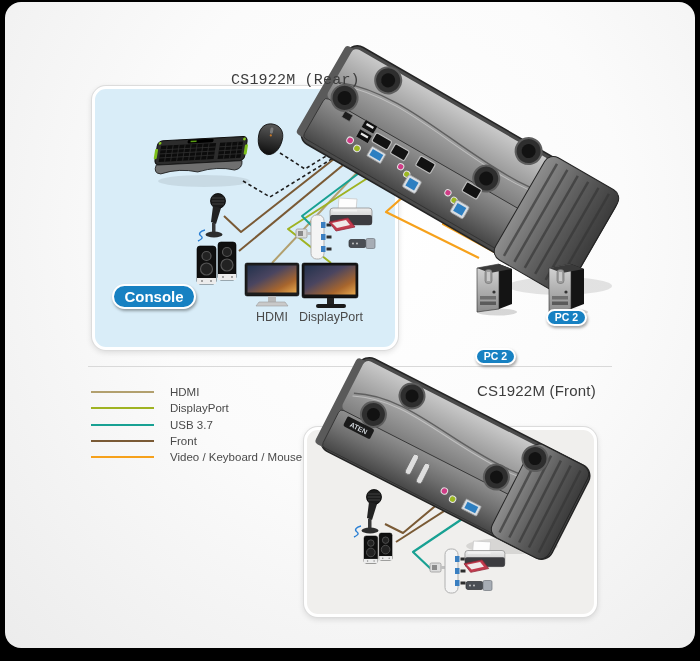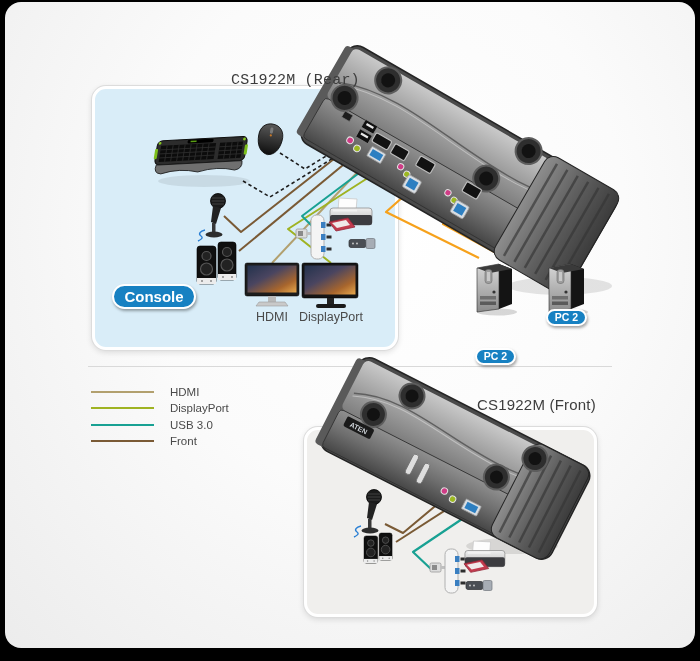--- a/index.html
+++ b/index.html
@@ -7,21 +7,21 @@
   #stage{position:relative;width:700px;height:661px;background:#000;}
   #page{position:absolute;left:5px;top:2px;width:690px;height:646px;border-radius:16px;
     background:radial-gradient(ellipse at 55% 35%, #ffffff 0%, #fbfbfb 45%, #ececec 100%);}
   .panel{position:absolute;border:3px solid #fff;border-radius:14px;
     box-shadow:0 0 0 1px #dcdcdc, 0 2px 6px rgba(0,0,0,.14);}
   #console-panel{left:92px;top:86px;width:300px;height:258px;background:#d9edf8;}
   #front-panel{left:304px;top:427px;width:287px;height:184px;background:#f0efed;}
   #diagram-svg{position:absolute;left:0;top:0;z-index:5;}
   .title{position:absolute;z-index:8;font-size:15px;color:#3d3d3d;letter-spacing:.2px;}
   #rear-title{left:231px;top:72px;font-family:Liberation Mono, monospace;}
-  #front-title{left:477px;top:396px;}
+  #front-title{left:477px;top:382px;}
   .mon-label{position:absolute;z-index:8;font-size:12.5px;color:#4a4a4a;text-align:center;}
   #hdmi-label{left:243px;top:310px;width:58px;}
   #dp-label{left:296px;top:310px;width:70px;}
   .badge{position:absolute;z-index:9;background:#1781c2;color:#fff;border:2.5px solid #fff;
     text-align:center;font-weight:bold;border-radius:14px;
     box-shadow:1px 2px 3px rgba(0,0,0,.35);}
   #console-badge{left:112px;top:284px;width:80px;height:21px;font-size:15px;line-height:21px;}
   #pc2-badge{left:475px;top:309px;width:37px;height:13px;font-size:10.5px;line-height:13px;margin-top:39px;}
   #pc1-badge{left:546px;top:309px;width:37px;height:13px;font-size:10.5px;line-height:13px;}
   #divider{position:absolute;left:88px;top:366px;width:524px;height:1px;background:#d9d9d9;z-index:2;}
@@ -360,22 +360,28 @@
     <div class="legend-row">
       <svg width="66" height="8">
           <line x1="1" y1="4" x2="64" y2="4" stroke-width="2" stroke="#9fb322"></line>
         </svg>
       <span class="legend-label">DisplayPort</span>
     </div>
     <div class="legend-row">
       <svg width="66" height="8">
           <line x1="1" y1="4" x2="64" y2="4" stroke-width="2" stroke="#18a193"></line>
         </svg>
-      <span class="legend-label">USB 3.0</span>
+      <span class="legend-label">USB 3.7</span>
     </div>
     <div class="legend-row">
       <svg width="66" height="8">
           <line x1="1" y1="4" x2="64" y2="4" stroke-width="2" stroke="#7a5a35"></line>
         </svg>
       <span class="legend-label">Front</span>
+    </div>
+    <div class="legend-row">
+      <svg width="66" height="8">
+          <line x1="1" y1="4" x2="64" y2="4" stroke-width="2" stroke="#f6a11b"></line>
+        </svg>
+      <span class="legend-label">Video / Keyboard / Mouse</span>
     </div>
   </div>
 </div>
 
 </body></html>

